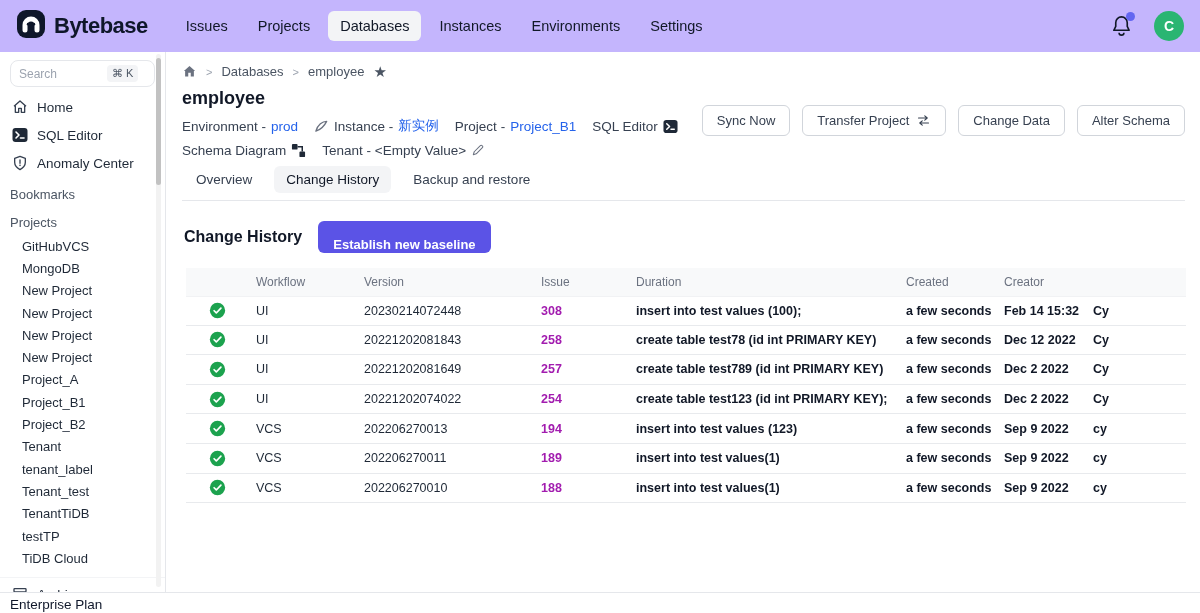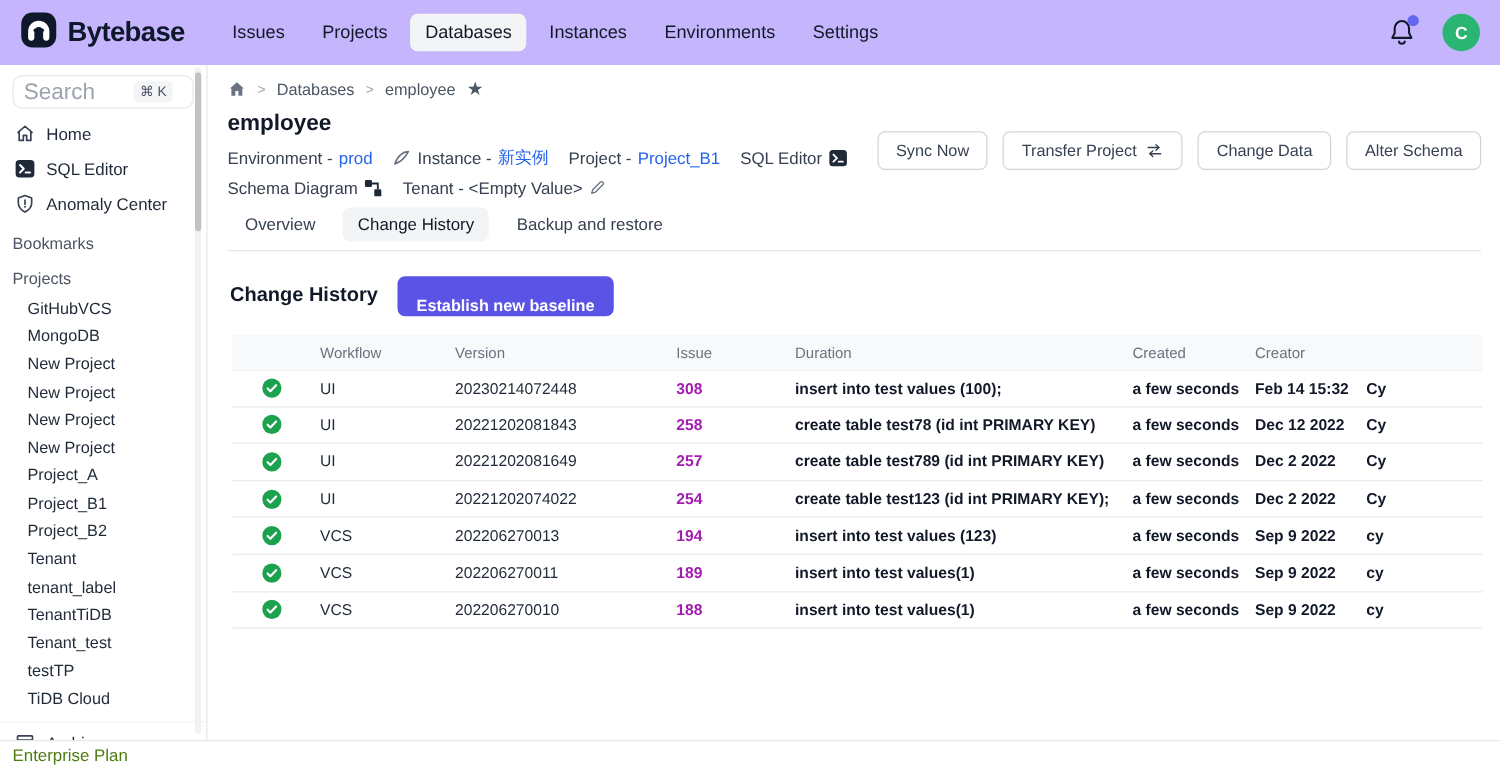--- a/index.html
+++ b/index.html
@@ -19,21 +19,21 @@
   .avatar { width:30px; height:30px; border-radius:50%; color:#fff; font-size:14px; font-weight:700;
             display:flex; align-items:center; justify-content:center; margin-left:20px; cursor:pointer; }
 
   
   .app { display:flex; height:561px; }
 
   
   .sidebar { width:166px; border-right:1px solid #e5e7eb; position:relative; padding-top:8px; flex:none; background:#fff; }
   .search-box { margin:0 10px; height:27px; border:1px solid #e5e7eb; border-radius:8px; display:flex; align-items:center;
                 padding:0 5px 0 8px; gap:4px; background:#fff; }
-  .search-box input { border:none; outline:none; width:84px; font-size:18px; color:#374151; font-family:"Liberation Sans",sans-serif; }
+  .search-box input { border:none; outline:none; width:84px; font-size:12px; color:#374151; font-family:"Liberation Sans",sans-serif; }
   .search-box input::placeholder { color:#9ca3af; }
   .kbd { font-size:11px; color:#4b5563; background:#f3f4f6; border-radius:4px; padding:2px 5px; white-space:nowrap; }
   .side-nav { margin-top:6px; }
   .side-item { height:28px; display:flex; align-items:center; gap:9px; padding:0 12px; font-size:13.5px; color:#1f2937; cursor:pointer; }
   .side-item svg { flex:none; }
   .section-label { padding:10px 10px 3px 10px; font-size:13px; color:#4b5563; }
   .proj-list { margin-top:2px; }
   .proj-item { height:22.3px; display:flex; align-items:center; padding-left:22px; font-size:13px; color:#1f2937; cursor:pointer; }
   .archive-row { margin-top:8px; border-top:1px solid #f3f4f6; padding-top:2px; }
   .side-scroll-track { position:absolute; top:2px; bottom:26px; right:4px; width:5px; background:#f2f2f2; border-radius:3px; }
@@ -67,21 +67,21 @@
   .trow { height:29.6px; border-bottom:1px solid #e8eaed; font-size:12.5px; cursor:pointer; }
   .trow:first-child { border-top:1px solid #f1f2f4; }
   .cell { overflow:hidden; white-space:nowrap; text-overflow:ellipsis; padding-right:8px; }
   .cell.status { display:flex; justify-content:center; }
   .cell.wf, .cell.ver { color:#1f2937; }
   .cell.issue { color:#a21caf; font-weight:600; }
   .cell.sql, .cell.dur, .cell.created, .cell.creator { font-weight:600; color:#111827; }
 
   
   .footer { position:absolute; left:0; right:0; bottom:0; height:21px; border-top:1px solid #e5e7eb; background:#fff;
-            padding-left:10px; font-size:13.5px; font-weight:500; color:#4d7c0f; line-height:24px; overflow:hidden; z-index:6; }
+            padding-left:10px; font-size:13.5px; font-weight:500; color:#0f172a; line-height:24px; overflow:hidden; z-index:6; }
 </style>
 </head>
 <body>
 
 <div class="topnav">
   <div class="brand">
     <span>
       <svg width="30" height="30" viewBox="0 0 30 30">
         <rect x="1" y="1" width="28" height="28" rx="9" fill="#0f172a"></rect>
         <path d="M9 21 v-5 a6 6 0 0 1 12 0 v5" stroke="#fff" stroke-width="5" fill="none" stroke-linecap="round"></path>
@@ -148,22 +148,22 @@
         <div class="proj-item">MongoDB</div>
         <div class="proj-item">New Project</div>
         <div class="proj-item">New Project</div>
         <div class="proj-item">New Project</div>
         <div class="proj-item">New Project</div>
         <div class="proj-item">Project_A</div>
         <div class="proj-item">Project_B1</div>
         <div class="proj-item">Project_B2</div>
         <div class="proj-item">Tenant</div>
         <div class="proj-item">tenant_label</div>
+        <div class="proj-item">Tenant_test</div>
         <div class="proj-item">TenantTiDB</div>
-        <div class="proj-item">Tenant_test</div>
         <div class="proj-item">testTP</div>
         <div class="proj-item">TiDB Cloud</div>
       </div>
     <div class="side-nav archive-row">
       <div class="side-item">
         <svg width="16" height="16" viewBox="0 0 24 24">
           <rect x="3" y="4" width="18" height="5" rx="1" fill="none" stroke="#374151" stroke-width="2"></rect>
           <path d="M5 9 v10 a1 1 0 0 0 1 1 h12 a1 1 0 0 0 1-1 V9" fill="none" stroke="#374151" stroke-width="2"></path>
           <path d="M10 13 h4" stroke="#374151" stroke-width="2" stroke-linecap="round"></path>
         </svg>

